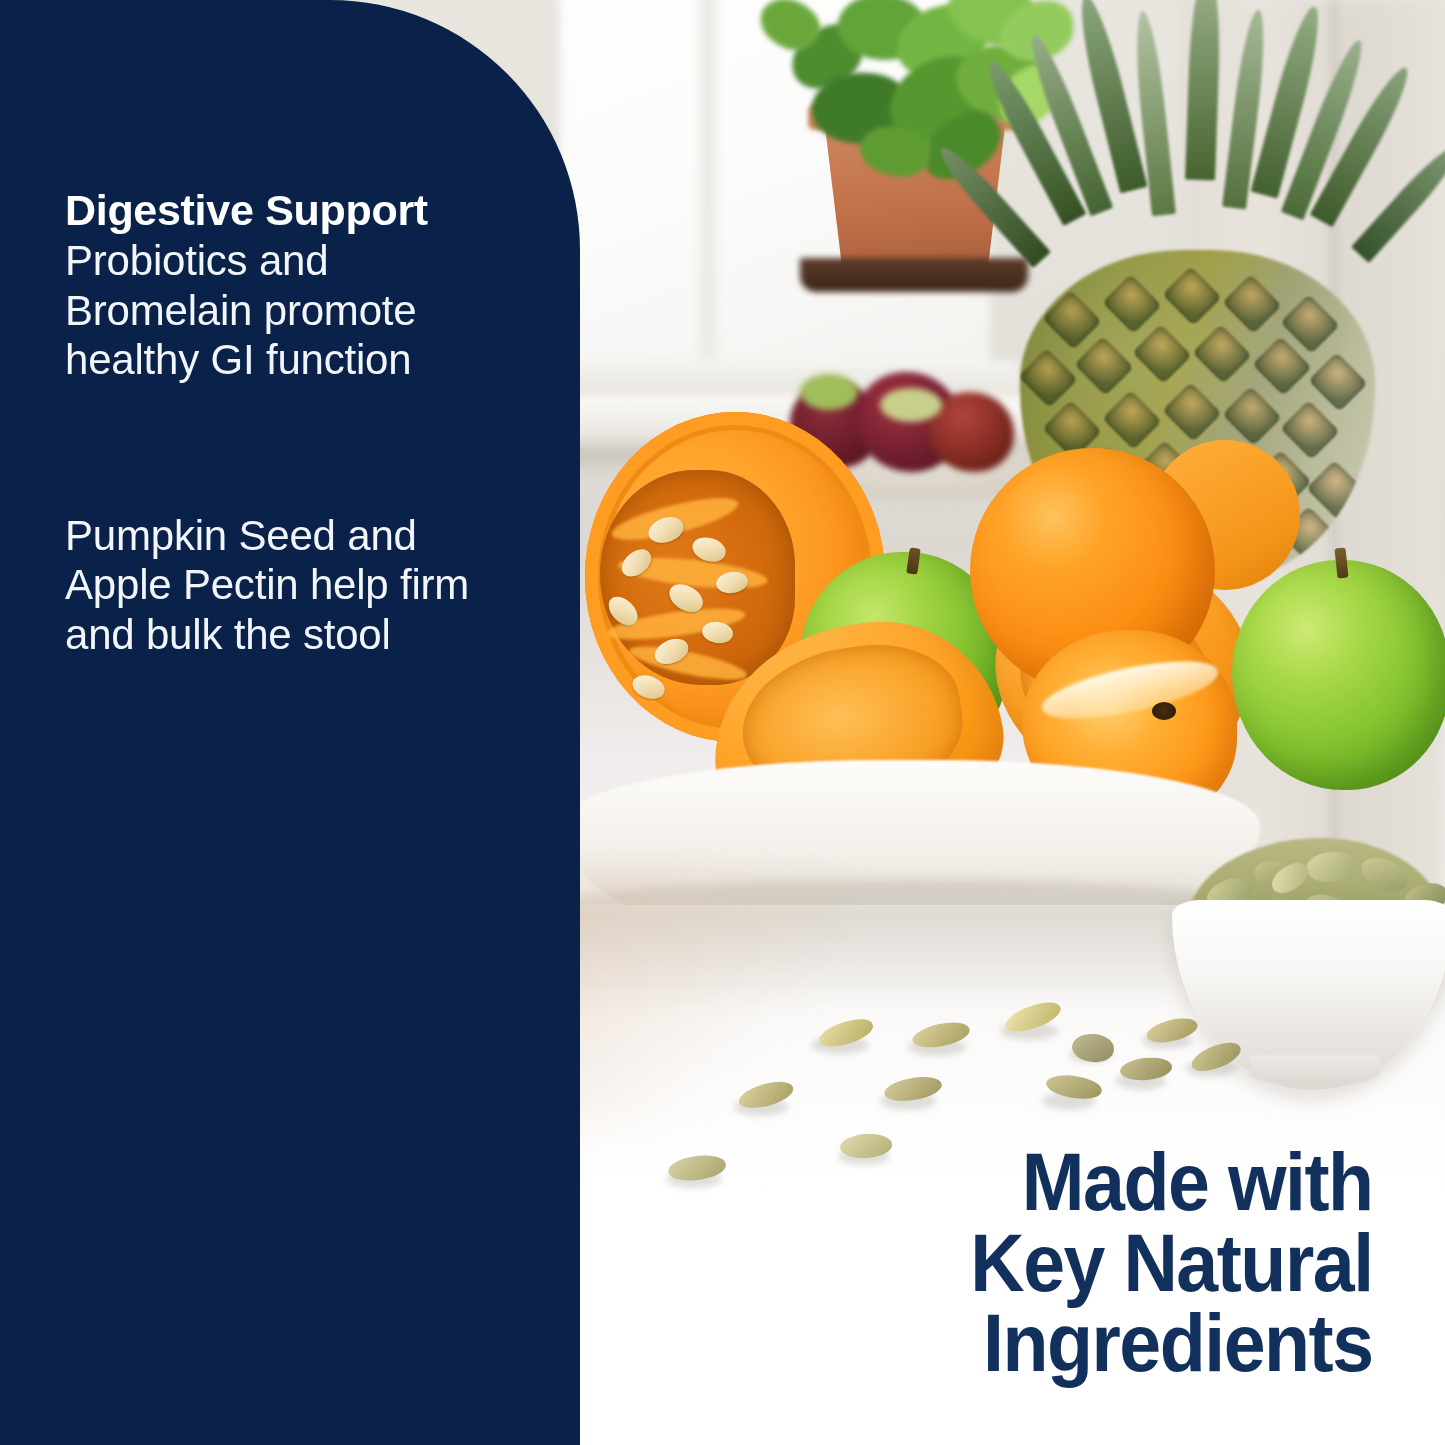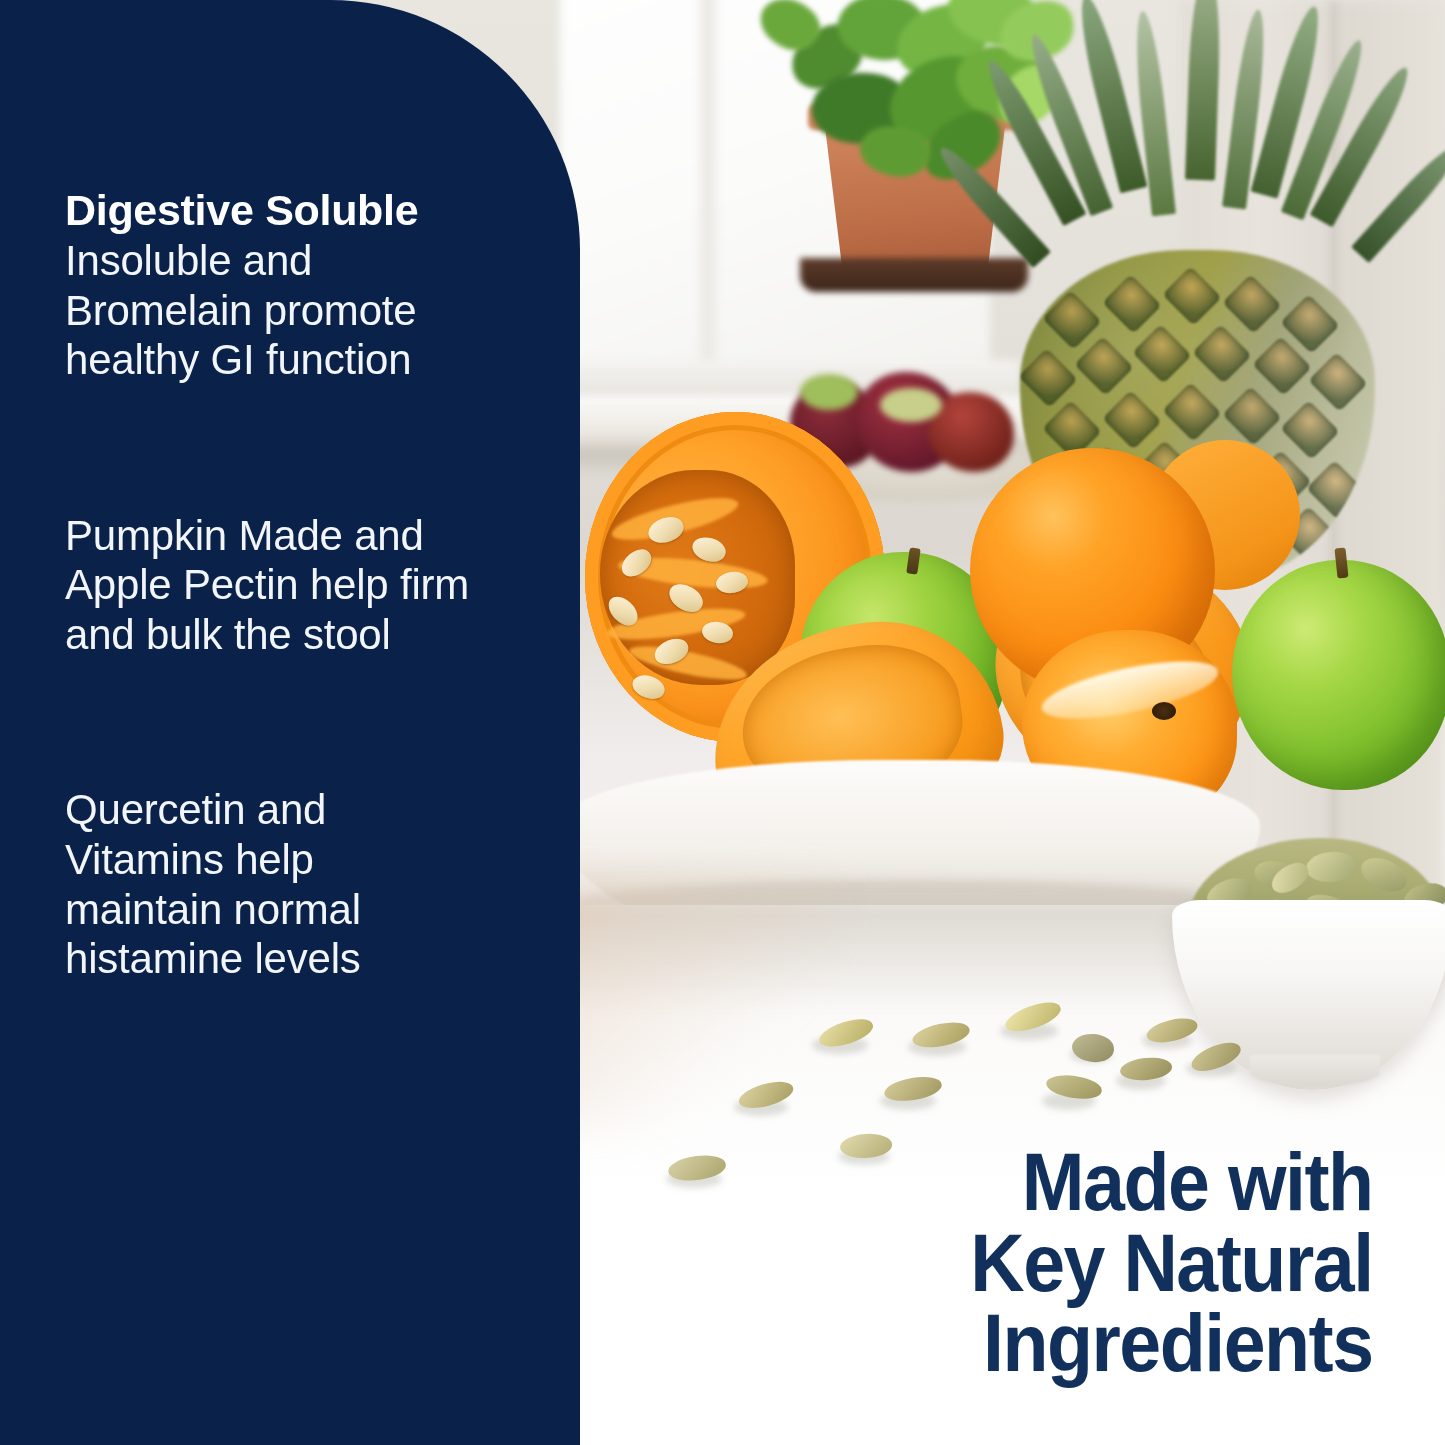--- a/index.html
+++ b/index.html
@@ -502,35 +502,31 @@
   <div class="headline">
     <span>Made with</span>
     <span>Key Natural</span>
     <span>Ingredients</span>
   </div>
 
   <div class="navy">
     <div class="navy-inner">
 
       <div class="feature">
-        <p class="f-title">Digestive Soluble</p>
-        <p class="f-body">Insoluble and
+        <p class="f-title">Digestive Support</p>
+        <p class="f-body">Probiotics and
 Bromelain promote
 healthy GI function</p>
       </div>
 
       <div class="feature">
-        <p class="f-body">Pumpkin Made and
+        <p class="f-body">Pumpkin Seed and
 Apple Pectin help firm
 and bulk the stool</p>
       </div>
 
       <div class="feature">
-        <p class="f-body">Quercetin and
-Vitamins help
-maintain normal
-histamine levels</p>
       </div>
 
     </div>
   </div>
 
 </div>
 
 </body></html>

